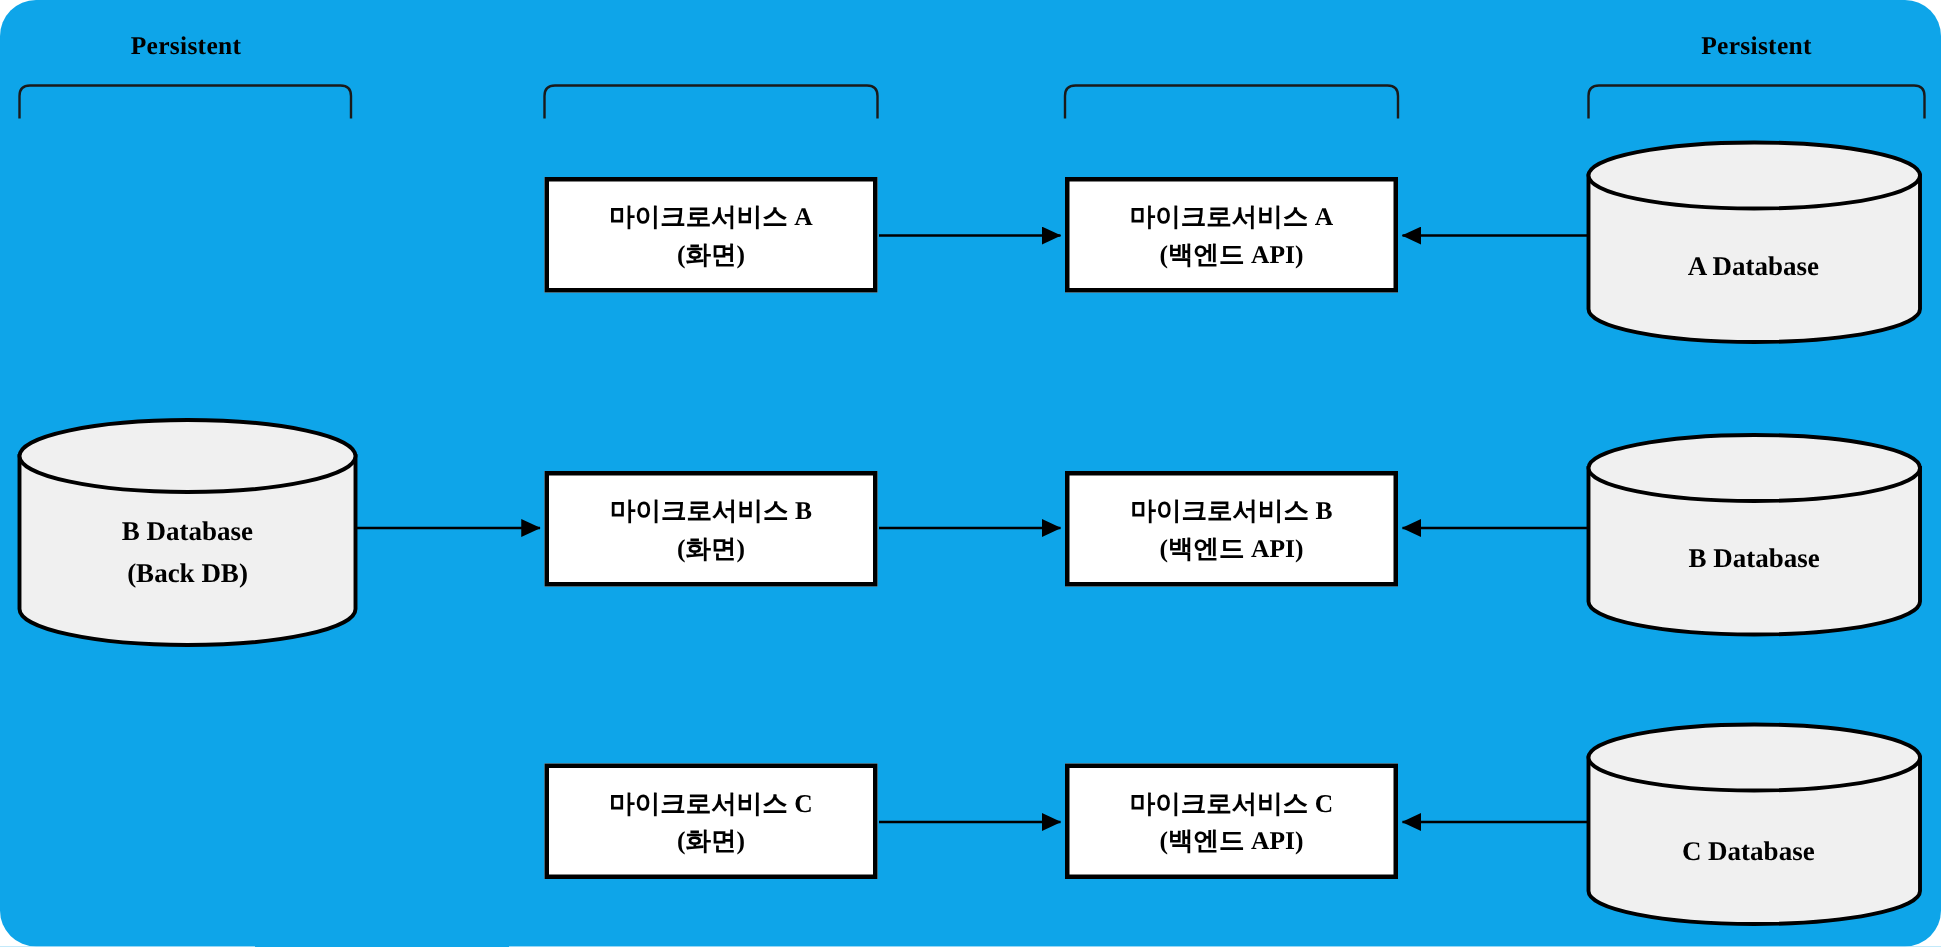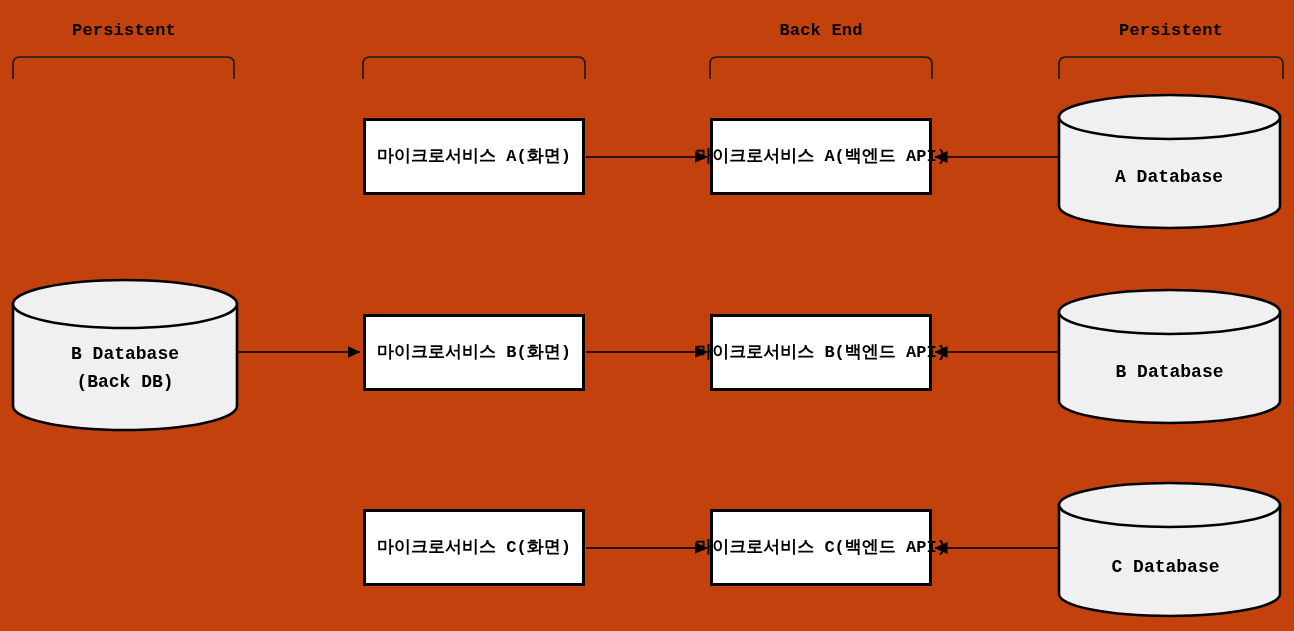--- a/index.html
+++ b/index.html
@@ -4,23 +4,24 @@
 <style>
   html, body {
     margin: 0;
     padding: 0;
     background: #ffffff;
   }
   .canvas {
     position: relative;
     width: 1294px;
     height: 631px;
-    background: #c2410c;
-    font-family: Liberation Mono, monospace;
+    background: #0ea5e9;
+    font-family: Liberation Serif, serif;
     overflow: hidden;
+    border-radius: 24px;
   }
   .shapes {
     position: absolute;
     left: 0;
     top: 0;
     width: 1294px;
     height: 631px;
   }
   .col-header {
     position: absolute;
@@ -34,21 +35,21 @@
     letter-spacing: 0.2px;
   }
   .node-box {
     position: absolute;
     box-sizing: border-box;
     width: 222px;
     height: 77px;
     background: #ffffff;
     border: 3px solid #000000;
     display: flex;
-    flex-direction: row;
+    flex-direction: column;
     align-items: center;
     justify-content: center;
   }
   .node-box .line1,
   .node-box .line2 {
     font-size: 17px;
     font-weight: bold;
     line-height: 25px;
     color: #000000;
     white-space: nowrap;
@@ -105,21 +106,20 @@
       <ellipse cx="1169.5" cy="312" rx="110.5" ry="22" fill="#f0f0f0" stroke="#000000" stroke-width="2.6"></ellipse>
     </g>
 
     <g>
       <path d="M 1059,505 L 1059,594 A 110.5 22 0 0 0 1280,594 L 1280,505 Z" fill="#f0f0f0" stroke="#000000" stroke-width="2.6"></path>
       <ellipse cx="1169.5" cy="505" rx="110.5" ry="22" fill="#f0f0f0" stroke="#000000" stroke-width="2.6"></ellipse>
     </g>
   </svg>
 
   <div class="col-header" style="left: 13px; width: 222px;">Persistent</div>
-  <div class="col-header" style="left: 710px; width: 222px;">Back End</div>
   <div class="col-header" style="left: 1059px; width: 224px;">Persistent</div>
 
   <div class="node-box" style="left: 363px; top: 118px;">
     <span class="line1">마이크로서비스 A</span>
     <span class="line2">(화면)</span>
   </div>
   <div class="node-box" style="left: 710px; top: 118px;">
     <span class="line1">마이크로서비스 A</span>
     <span class="line2">(백엔드 API)</span>
   </div>

